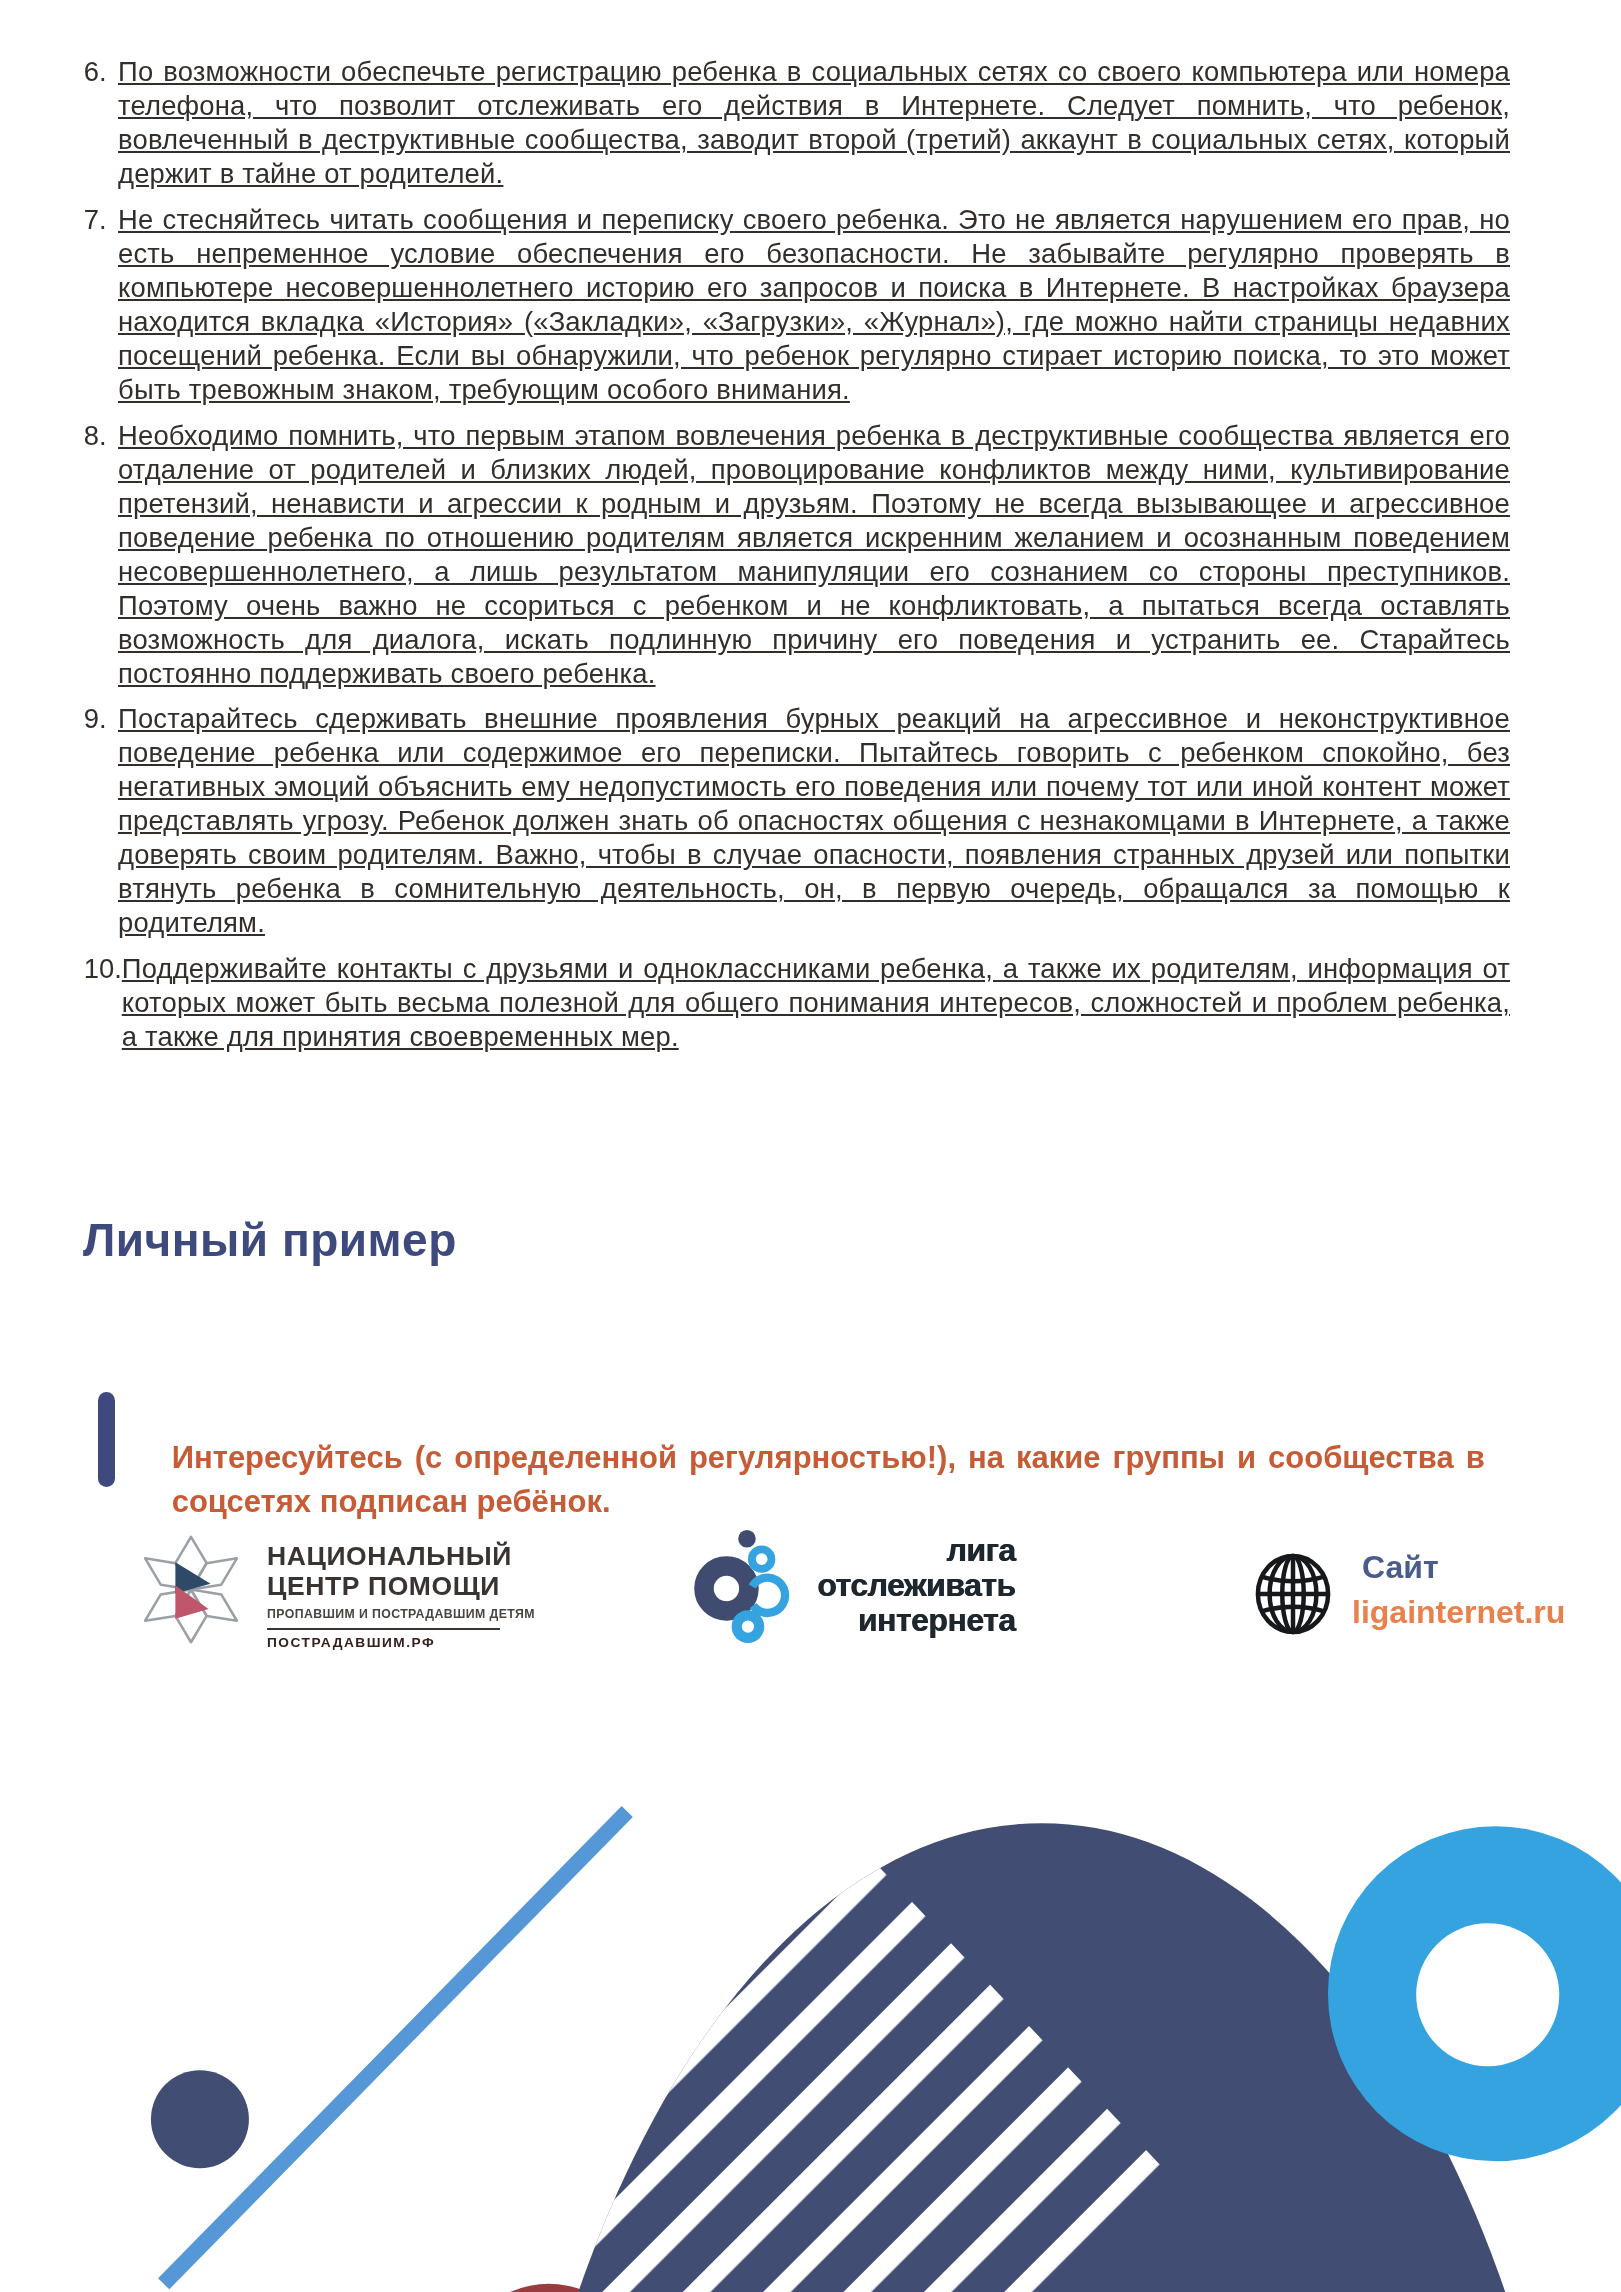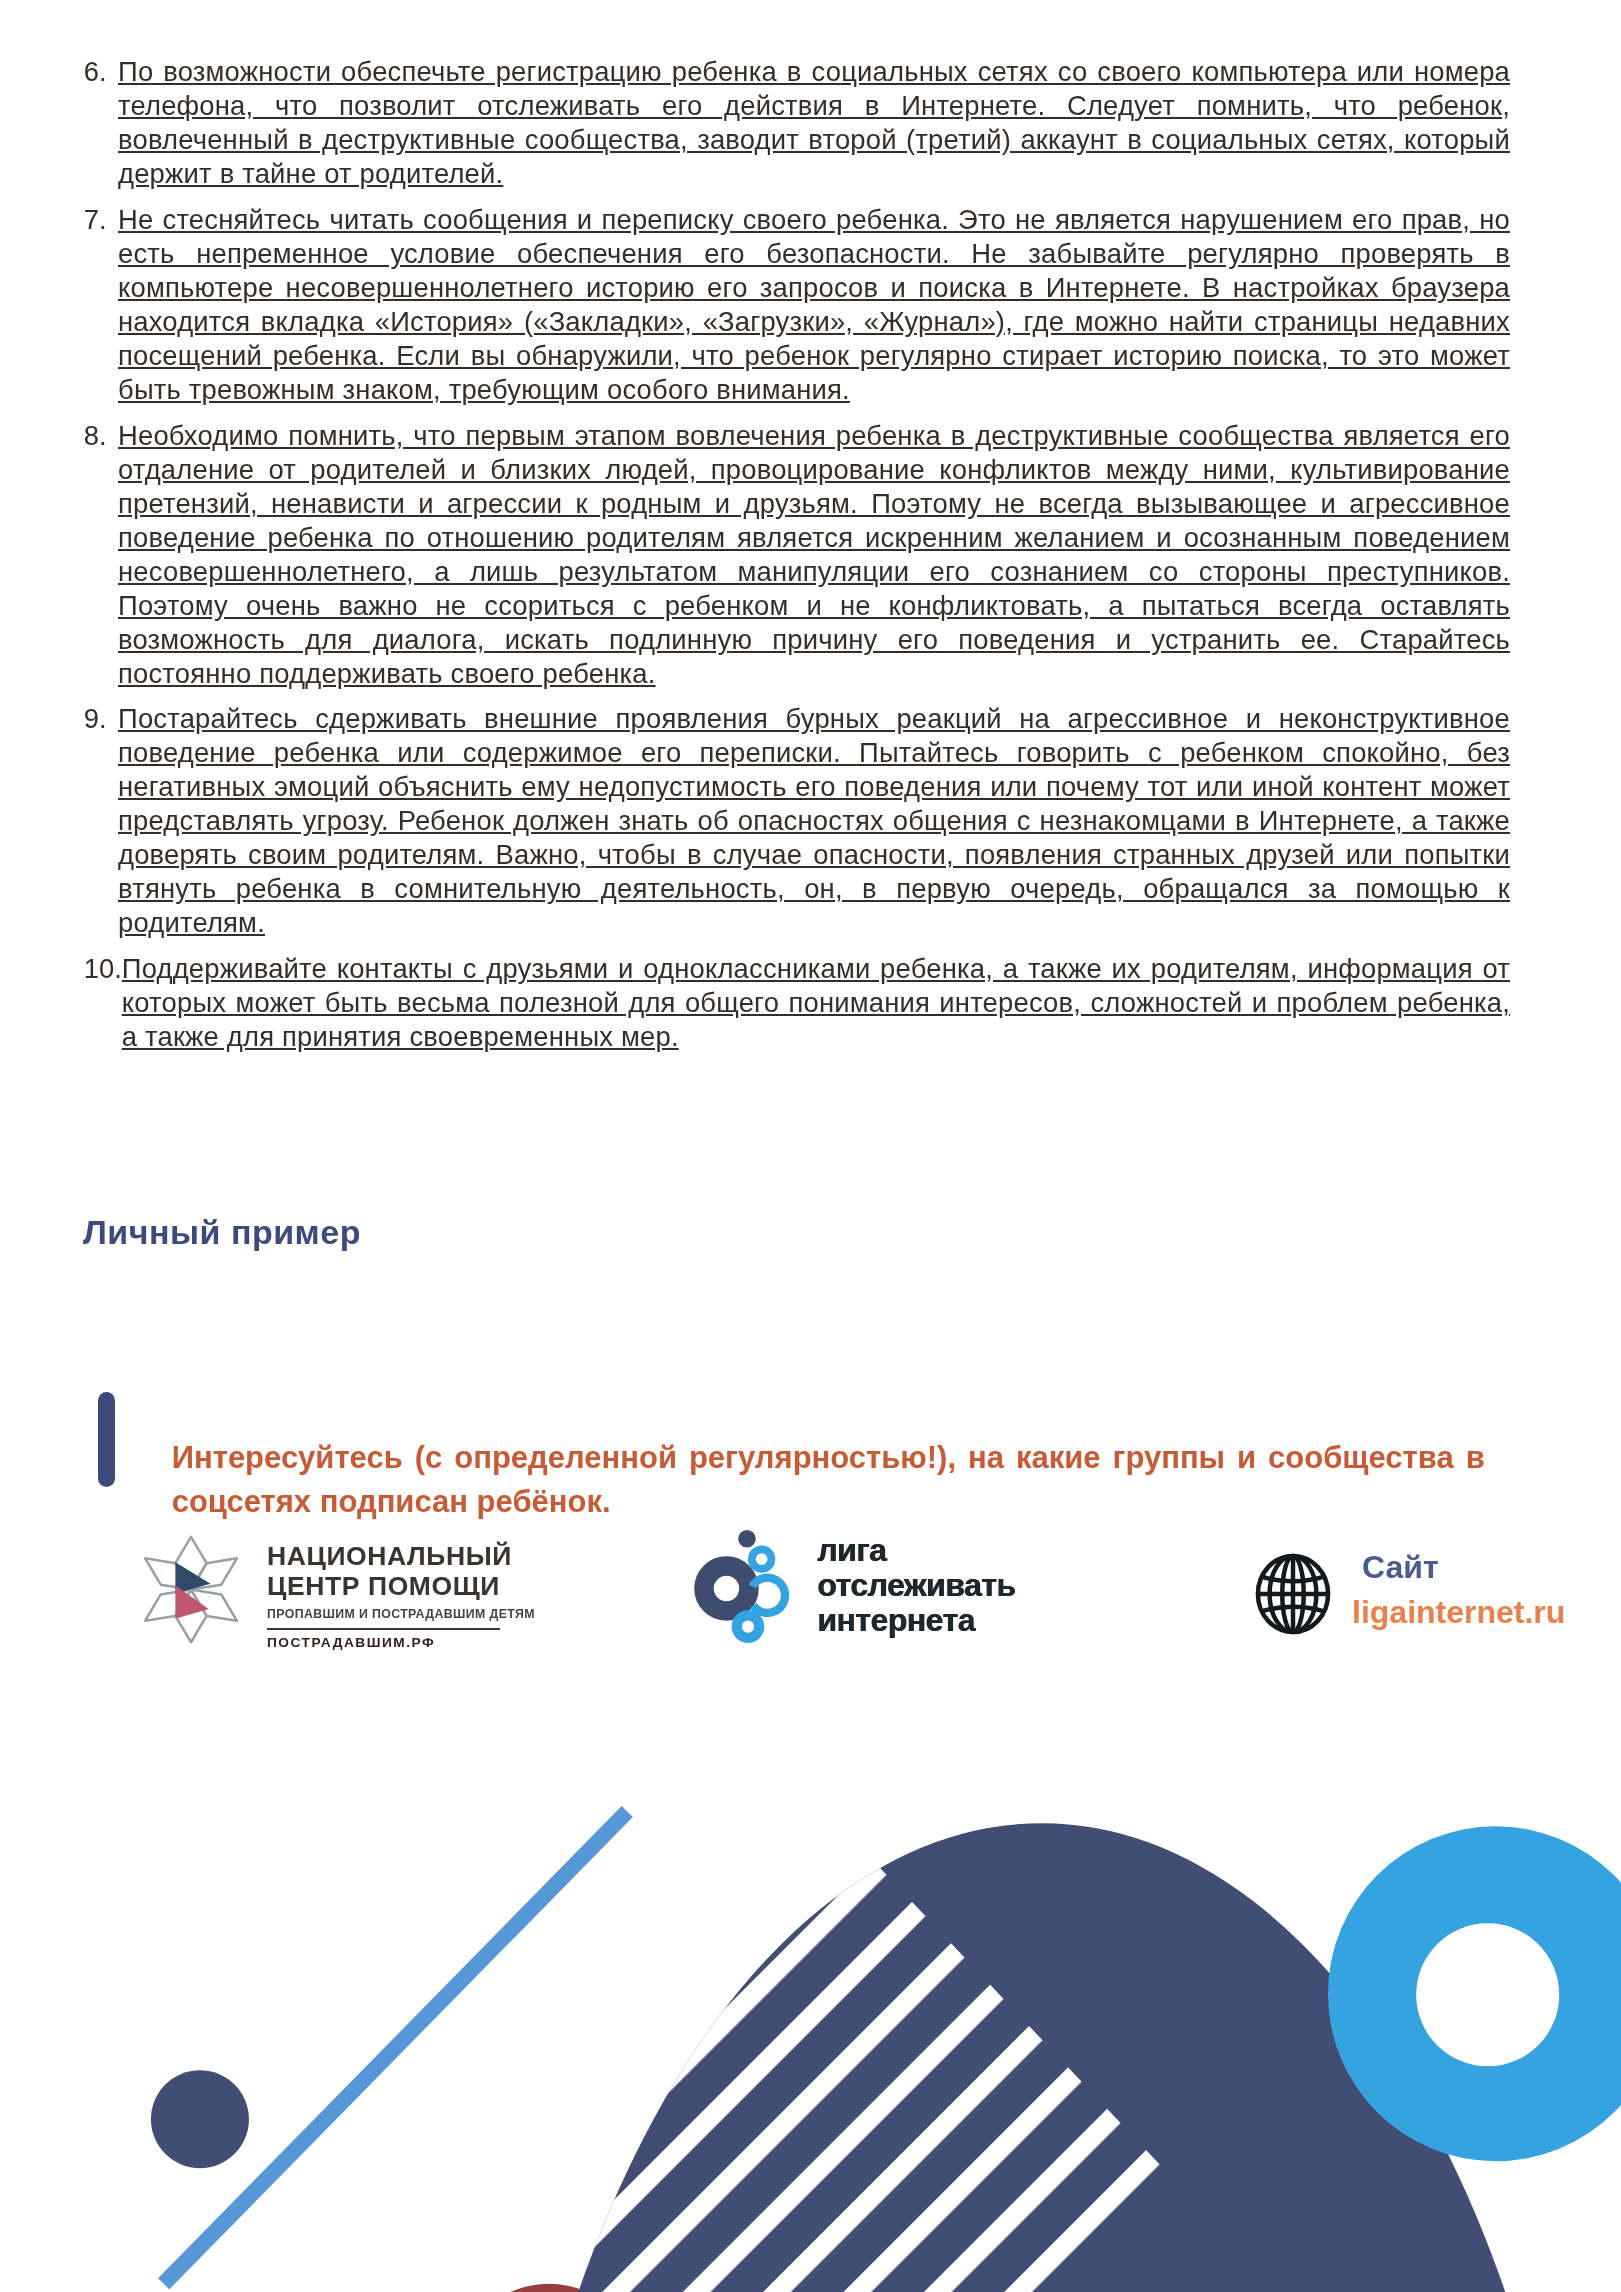--- a/index.html
+++ b/index.html
@@ -45,21 +45,21 @@
     flex:1 1 auto;
     font-size:27.4px;line-height:34px;
     text-align:justify;
     letter-spacing:0.2px;
     text-decoration:underline;
   }
 
   
   .heading{
     position:absolute;left:83px;top:1213px;
-    font-size:34px;font-weight:700;
+    font-size:46px;font-weight:700;
     color:var(--accent-navy);
     letter-spacing:0.5px;
   }
 
   
   .callout{
     position:absolute;left:98px;top:1388px;width:1411px;
     display:flex;align-items:flex-start;
   }
   .callout-bar{
@@ -95,20 +95,21 @@
     letter-spacing:1.5px;white-space:nowrap;
   }
 
   .liga{left:642px;top:1525px;width:323px;height:127px;}
   .liga-icon{position:absolute;left:0;top:0;}
   .liga-text{position:absolute;left:130px;top:7.8px;}
   .liga-text div{
     font-size:32px;font-weight:700;line-height:35px;
     color:#1e262e;letter-spacing:-0.5px;white-space:nowrap;
     text-shadow:0.7px 0 0 currentColor;
+    text-align:right;
   }
 
   .site{left:1209px;top:1549px;width:333px;height:108px;}
   .globe{position:absolute;left:0;top:2px;}
   .site-label{
     position:absolute;left:108px;top:0;
     font-size:32px;font-weight:700;color:var(--site-blue);white-space:nowrap;
   }
   .site-url{
     position:absolute;left:98px;top:45px;

